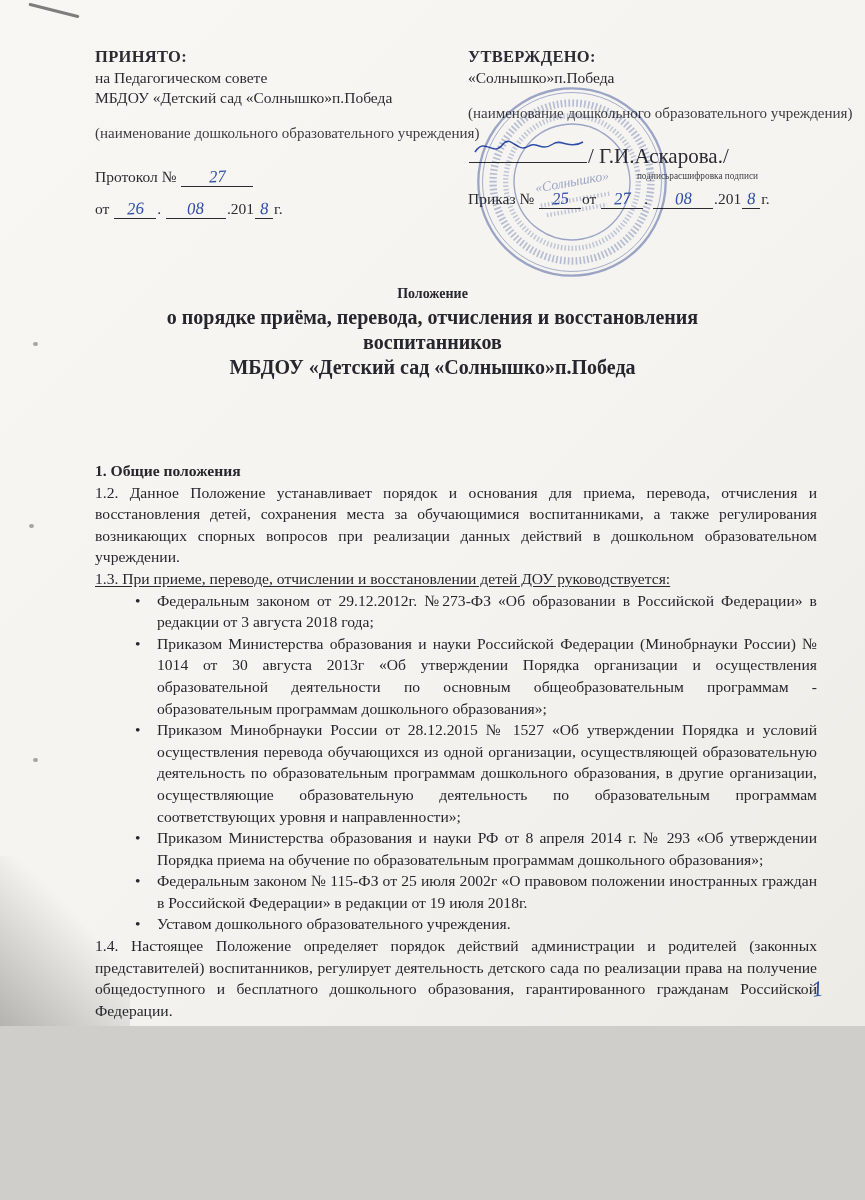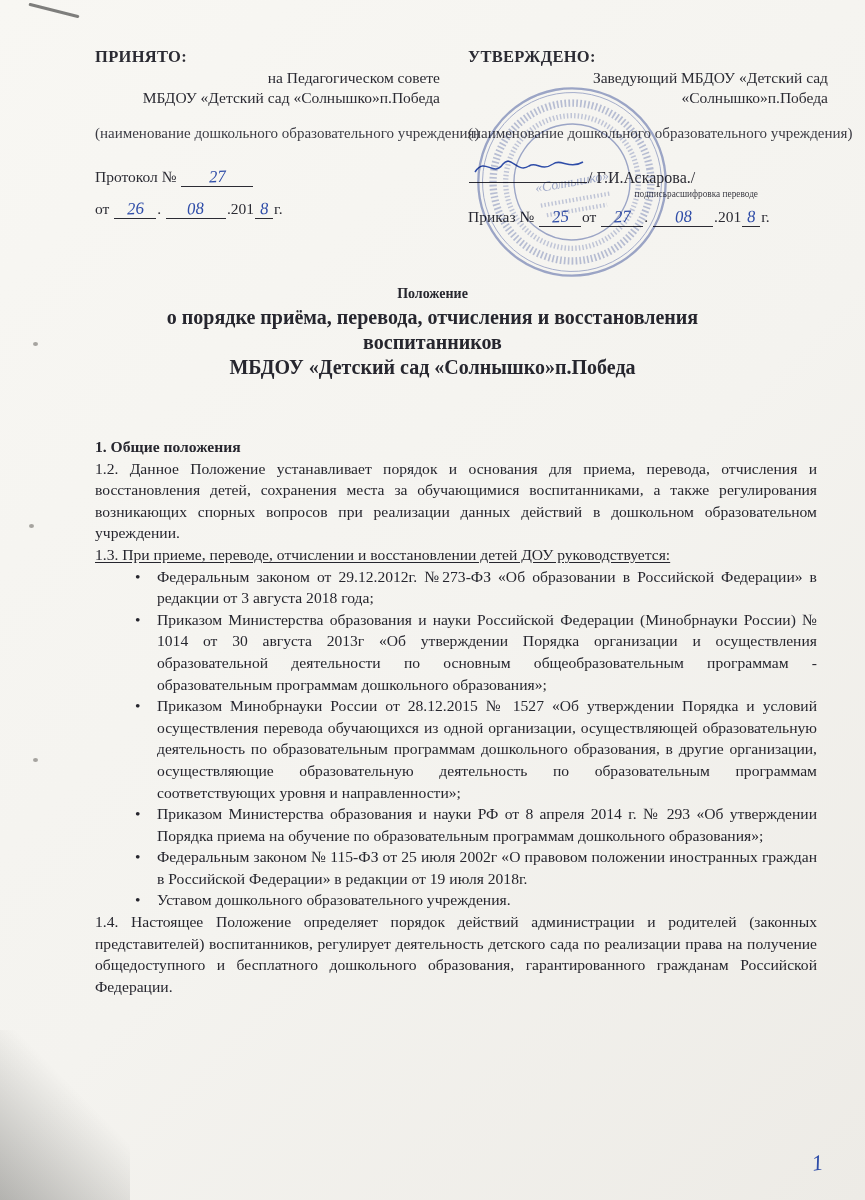--- a/index.html
+++ b/index.html
@@ -2,62 +2,62 @@
 <html lang="ru"><head>
 <meta charset="utf-8">
 <style>
   html,body{margin:0;padding:0;}
   body{
     width:865px;height:1200px;
     background:#cfcecb;
     font-family:"Liberation Serif", serif;
   }
   .page{
-    position:relative;width:865px;height:1200px;overflow:hidden;
+    position:relative;width:865px;height:1026px;overflow:hidden;
     background:linear-gradient(135deg,#f8f7f3 0%,#f4f3ef 55%,#edebe6 100%);
     color:#2b2b33;
   }
   
   .hdr-left{position:absolute;left:95px;top:46px;width:345px;}
   .hdr-right{position:absolute;left:468px;top:46px;width:360px;}
   .hdr-title{font-weight:bold;font-size:16.5px;letter-spacing:.3px;line-height:22px;}
-  .hdr-line{font-size:15.5px;line-height:20px;text-align:right;}
+  .hdr-line{font-size:15.5px;line-height:20px;}
   .hdr-note{font-size:15px;color:#3c3c44;margin-top:17px;white-space:nowrap;}
   .fill-line{font-size:15.5px;}
   .protocol{margin-top:26px;}
   .dateline{margin-top:13px;}
   .order{margin-top:9px;}
   .blank{
     display:inline-block;border-bottom:1.1px solid #2b2b33;
     text-align:center;height:17px;line-height:15px;vertical-align:baseline;
     margin:0 1px;
   }
   .w70{width:72px}.w40{width:42px}.w60{width:60px}.w16{width:18px}
   .hw{
     font-style:italic;color:#2f4da8;font-size:17px;
     display:inline-block;transform:rotate(-3deg);
     font-family:"Liberation Serif", serif;
   }
-  .sig-row{margin-top:22px;font-size:16px;white-space:nowrap;}
+  .sig-row{margin-top:22px;font-size:21px;white-space:nowrap;}
   .sig-line{width:118px;position:relative;height:18px;}
   .sig-svg{position:absolute;left:2px;top:-12px;}
   .sig-captions{display:flex;justify-content:flex-end;width:300px;font-size:9.3px;color:#3c3c44;margin-top:2px;padding:0 10px 0 14px;box-sizing:border-box;}
   
   .stamp{
     position:absolute;left:472px;top:82px;width:200px;height:200px;
     opacity:.55;mix-blend-mode:multiply;transform:rotate(-10deg);
     pointer-events:none;
   }
   
   .doc-title{position:absolute;left:0;top:286px;width:100%;text-align:center;font-weight:bold;color:#26262e;}
   .t1{font-size:14px;margin-bottom:3px;}
   .t2{font-size:20px;line-height:25px;}
   
   .body{
-    position:absolute;left:95px;top:436px;width:722px;
+    position:absolute;left:95px;top:460px;width:722px;
     font-size:15.6px;line-height:21.6px;text-align:justify;color:#26262e;
   }
   .body p{margin:0;}
   .sec{font-weight:bold;}
   .u{text-decoration:underline;text-underline-offset:2px;}
   ul.refs{margin:0;padding:0 0 0 38px;list-style:none;}
   ul.refs li{position:relative;padding-left:24px;}
   ul.refs li::before{content:"\2022";position:absolute;left:2px;top:0;}
   
   .page-num{
@@ -95,31 +95,30 @@
     </div>
     <div class="fill-line dateline">
       <span>от</span>
       <span class="blank w40"><span class="hw">26</span></span><span>.</span>
       <span class="blank w60"><span class="hw">08</span></span><span>.201</span><span class="blank w16"><span class="hw">8</span></span><span>г.</span>
     </div>
   </div>
 
   <div class="hdr-right">
     <div class="hdr-title">УТВЕРЖДЕНО:</div>
-    <div class="hdr-line">Заведующий МБДОУ «Детский сад</div>
     <div class="hdr-line">«Солнышко»п.Победа</div>
     <div class="hdr-note">(наименование дошкольного образовательного учреждения)</div>
     <div class="sig-row">
       <span class="blank sig-line"><svg class="sig-svg" width="120" height="30" viewBox="0 0 120 30">
             <path d="M4 20 C14 4, 22 26, 32 12 C40 2, 46 22, 58 14 C66 9, 70 20, 82 12 C90 6, 98 18, 112 10" stroke="#2f4da8" stroke-width="1.5" fill="none"></path>
           </svg></span><span>/ Г.И.Аскарова./</span>
     </div>
     <div class="sig-captions">
       <span>подпись</span>
-      <span>расшифровка переводе</span>
+      <span>расшифровка подписи</span>
     </div>
     <div class="fill-line order">
       <span>Приказ №</span>
       <span class="blank w40"><span class="hw">25</span></span><span>от</span>
       <span class="blank w40"><span class="hw">27</span></span><span>.</span>
       <span class="blank w60"><span class="hw">08</span></span><span>.201</span><span class="blank w16"><span class="hw">8</span></span><span>г.</span>
     </div>
   </div>
 
   <svg class="stamp" viewBox="0 0 190 190">

